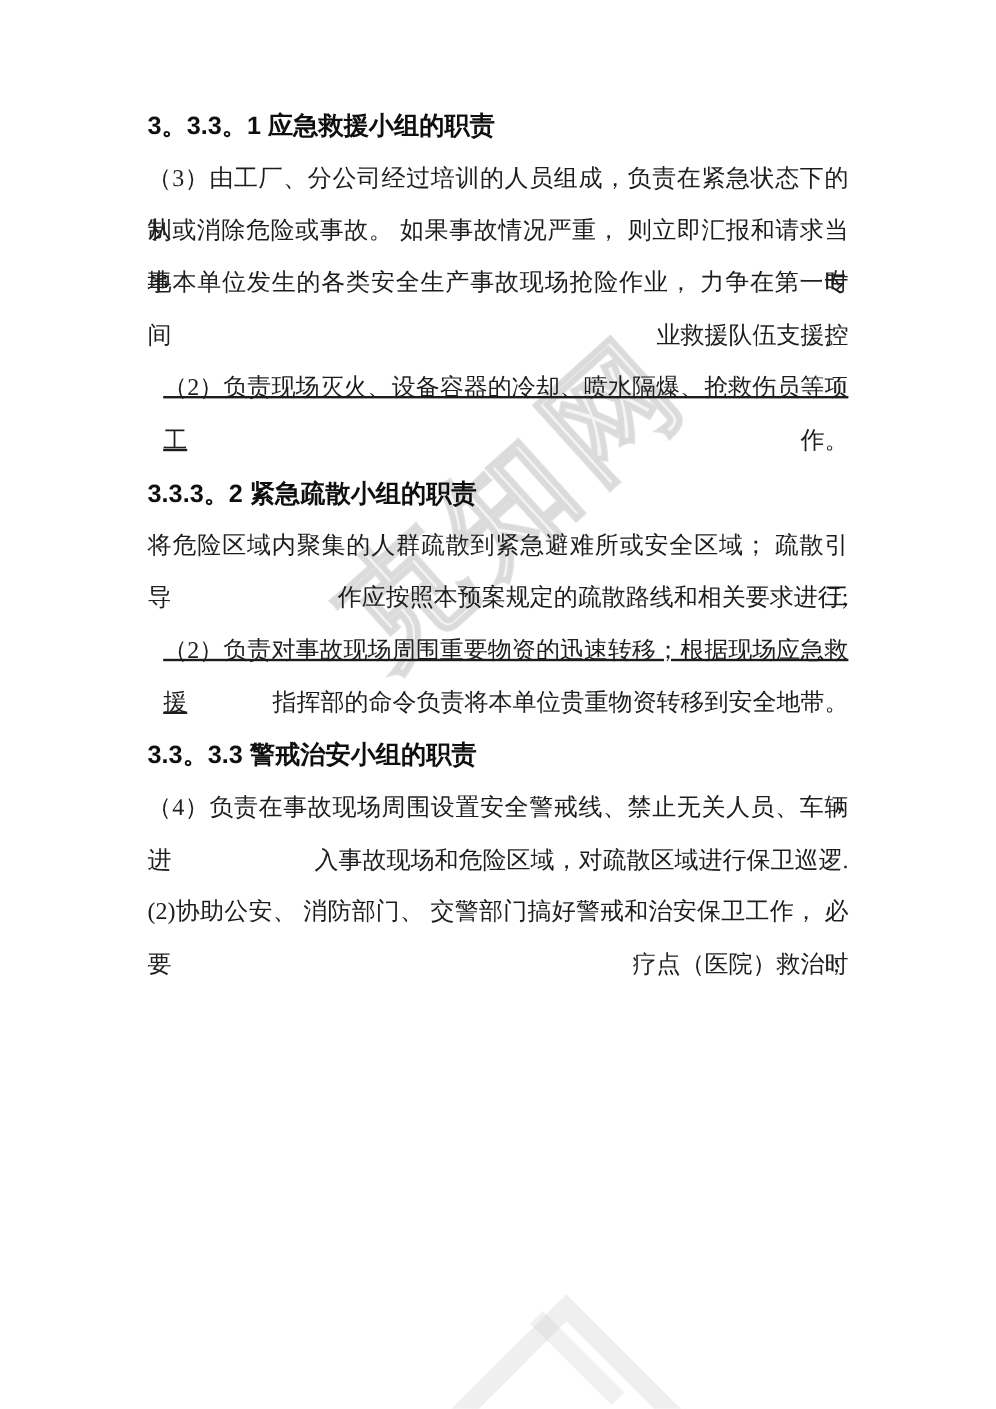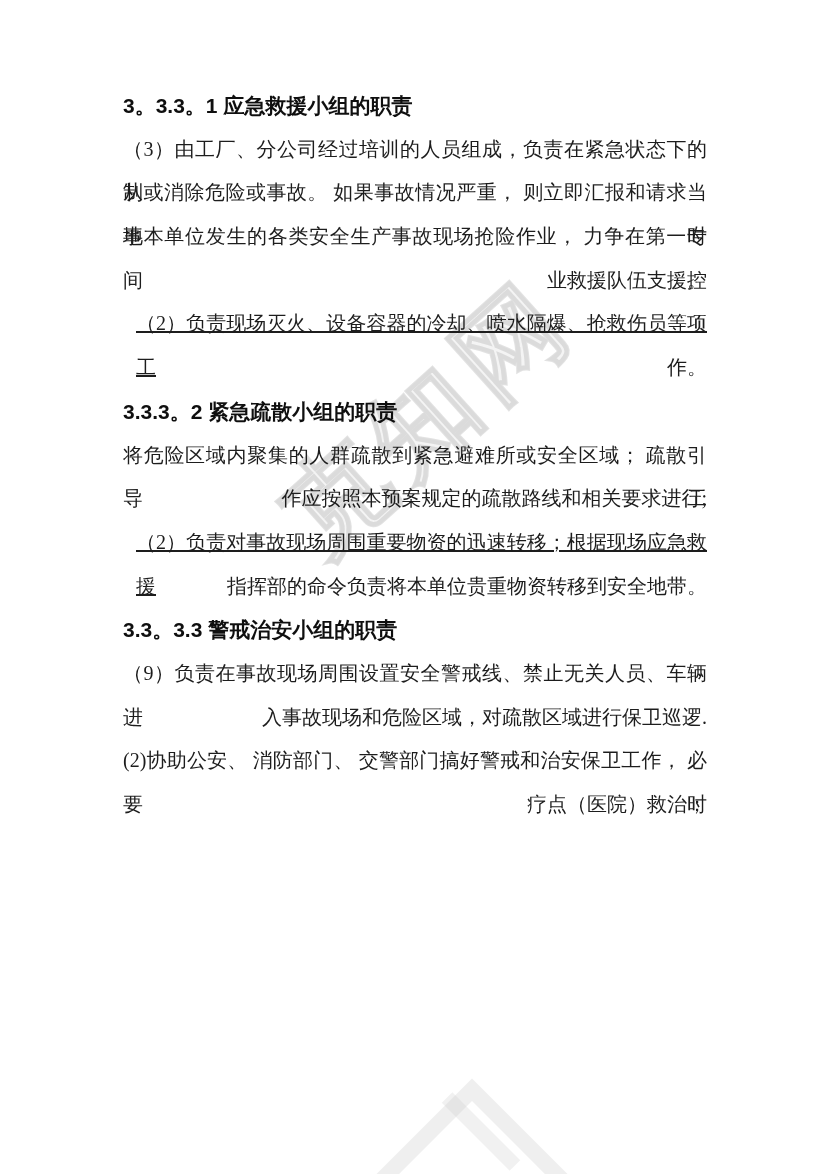--- a/index.html
+++ b/index.html
@@ -98,20 +98,20 @@
     <div class="line full indent">（2）负责现场灭火、设备容器的冷却、喷水隔爆、抢救伤员等项工</div>
     <div class="line">作。</div>
 
     <div class="line heading">3.3.3。2 紧急疏散小组的职责</div>
     <div class="line full">将危险区域内聚集的人群疏散到紧急避难所或安全区域； 疏散引导工</div>
     <div class="line">作应按照本预案规定的疏散路线和相关要求进行;</div>
     <div class="line full indent">（2）负责对事故现场周围重要物资的迅速转移；根据现场应急救援</div>
     <div class="line">指挥部的命令负责将本单位贵重物资转移到安全地带。</div>
 
     <div class="line heading">3.3。3.3 警戒治安小组的职责</div>
-    <div class="line full">（9）负责在事故现场周围设置安全警戒线、禁止无关人员、车辆进</div>
+    <div class="line full">（4）负责在事故现场周围设置安全警戒线、禁止无关人员、车辆进</div>
     <div class="line">入事故现场和危险区域，对疏散区域进行保卫巡逻.</div>
     <div class="line full">(2)协助公安、 消防部门、 交警部门搞好警戒和治安保卫工作， 必要时</div>
 
     <div class="line">疗点（医院）救治；</div>
 
   </div>
 </div>
 
 </body></html>

